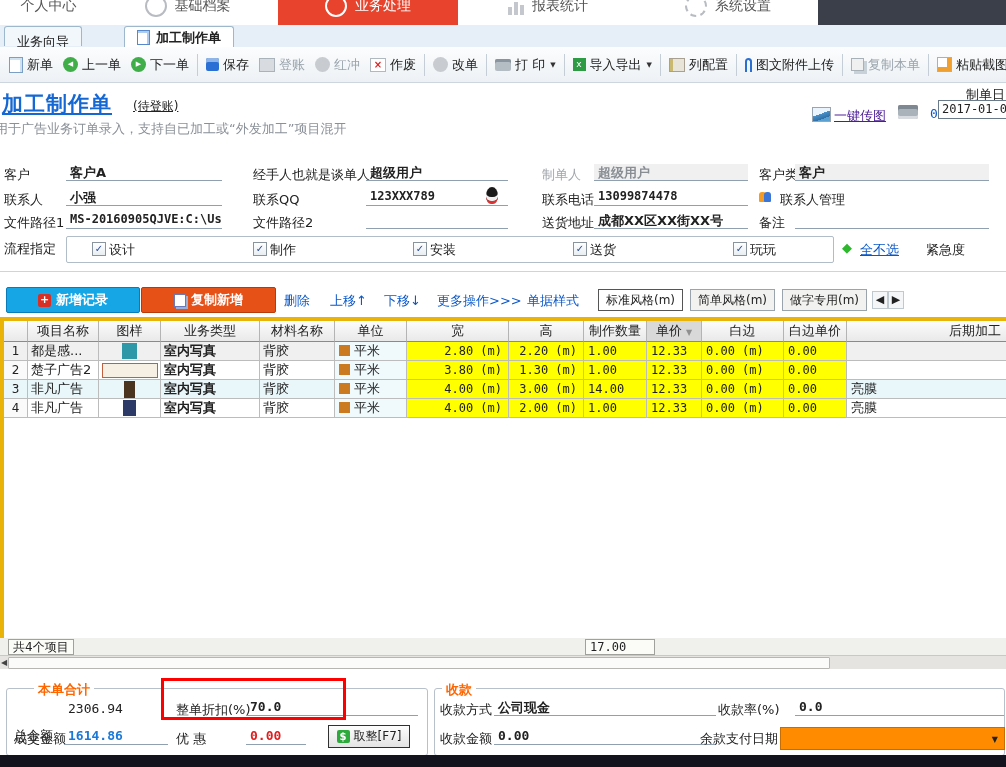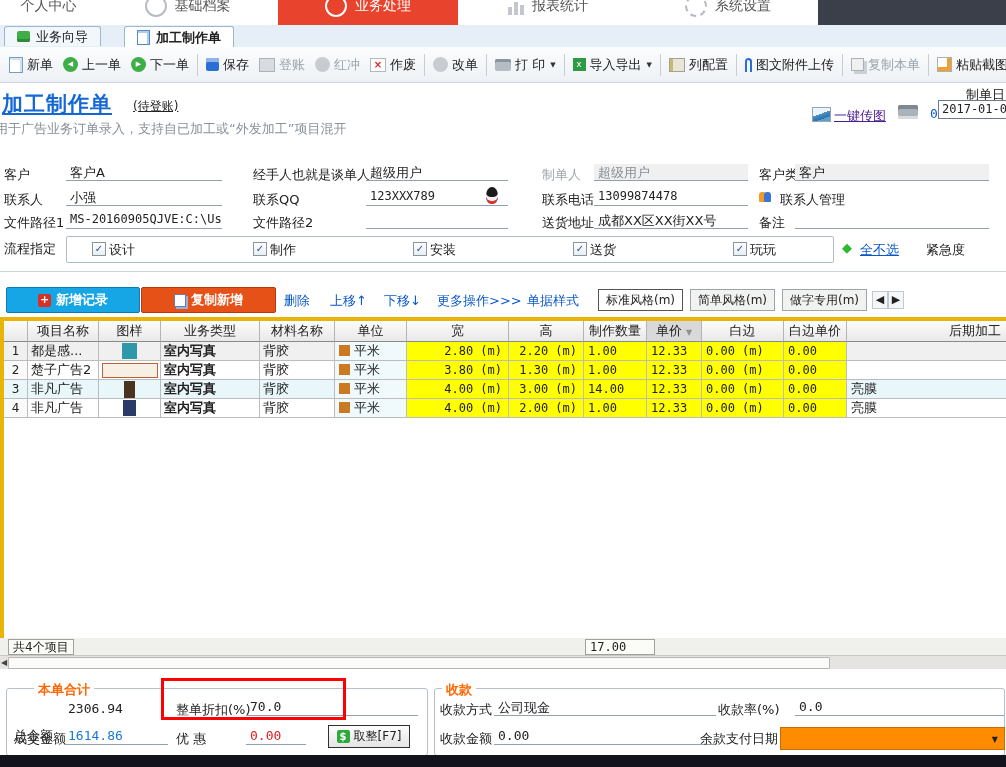--- a/index.html
+++ b/index.html
@@ -46,21 +46,21 @@
   .doclink{color:#1568d4;font-size:21px;font-weight:bold;text-decoration:underline;letter-spacing:1px;}
   .status-sub{font-size:12px;color:#222;text-decoration:underline;}
   .subtitle{font-size:13px;color:#8a9098;white-space:nowrap;}
   .bluelink{color:#4c1d95;font-size:13px;}
   .ic-img{width:17px;height:13px;border:1px solid #98a4b0;background:linear-gradient(160deg,#eaf4fc 45%,#4a90c8 45%,#2f6ea6 75%,#5aa0d0 75%);}
   .ic-printer{width:20px;height:14px;background:#aab2ba;border-radius:2px;box-shadow:inset 0 4px 0 #7e8890, inset 0 -3px 0 #d8dce0;}
   .datebox{position:absolute;border:1px solid #6a7a8a;background:#fff;height:17px;line-height:17px;font-size:12px;overflow:hidden;white-space:nowrap;padding-left:3px;}
   
   .lb{position:absolute;font-size:13px;color:#222;white-space:nowrap;}
   .lb.dis{color:#a0a6ac;}
-  .fin{position:absolute;height:16px;border-bottom:1px solid #90a0b0;font-size:13px;padding-left:4px;white-space:nowrap;overflow:hidden;}
+  .fin{position:absolute;height:16px;border-bottom:1px solid #90a0b0;font-size:13px;padding-left:4px;white-space:nowrap;overflow:hidden;font-weight:bold;}
   .fin.gray{background:#f0f0f0;color:#888e94;}
   .fin.flat{background:#f0f0f0;color:#222;}
   .ic-qq{position:absolute;width:12px;height:14px;background:#1a1a1a;border-radius:50% 50% 42% 42%;border-bottom:3px solid #e03030;box-shadow:inset 0 -4px 0 #f0f0f0;}
   .ic-person{display:inline-block;width:7px;height:10px;border-radius:3px 3px 1px 1px;}
   
   .procbox{position:absolute;left:66px;top:236px;width:766px;height:25px;border:1px solid #b0bcc8;border-radius:2px;background:#fff;}
   .cb{position:absolute;width:12px;height:12px;border:1px solid #8a949c;background:linear-gradient(#fff,#e8eef2);font-size:10px;line-height:11px;text-align:center;color:#2a4a9a;font-weight:bold;}
   .diamond{color:#2db82d;font-size:13px;}
   .ulink{color:#0a58c8;text-decoration:underline;font-size:13px;}
   
@@ -136,21 +136,21 @@
       <span>报表统计</span>
     </div>
     <div class="navitem" style="left:638px;width:180px;">
       <span class="navgear"></span>
       <span>系统设置</span>
     </div>
     <div id="navdark"></div>
   </div>
 
   <div id="tabstrip">
-    <div class="vtab" style="left:4px;">
+    <div class="vtab" style="left:4px;flex-direction:column;">
       <span class="ic-house"></span>
       <span>业务向导</span>
     </div>
     <div class="vtab active" style="left:124px;">
       <span class="ic-docblue"></span>
       <span>加工制作单</span>
     </div>
   </div>
 
   <div id="toolbar">

